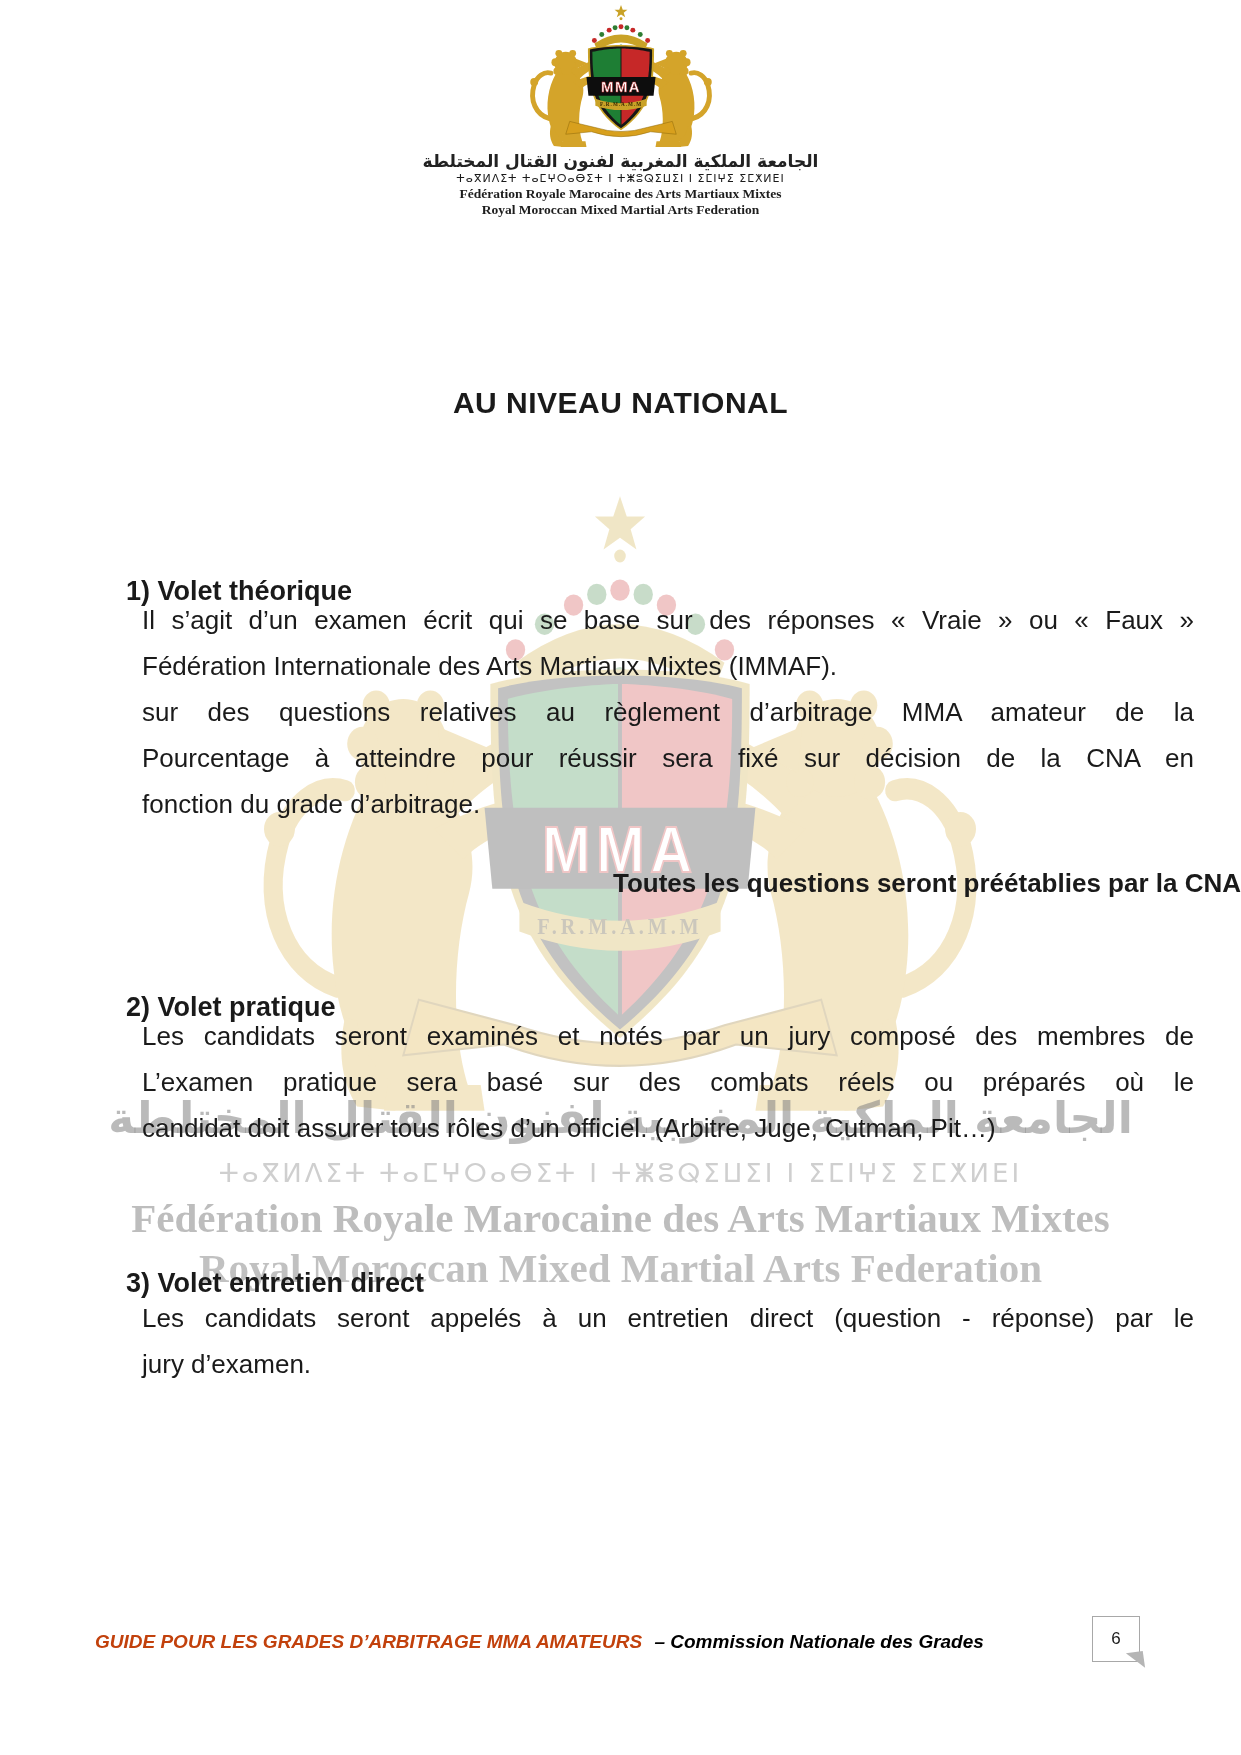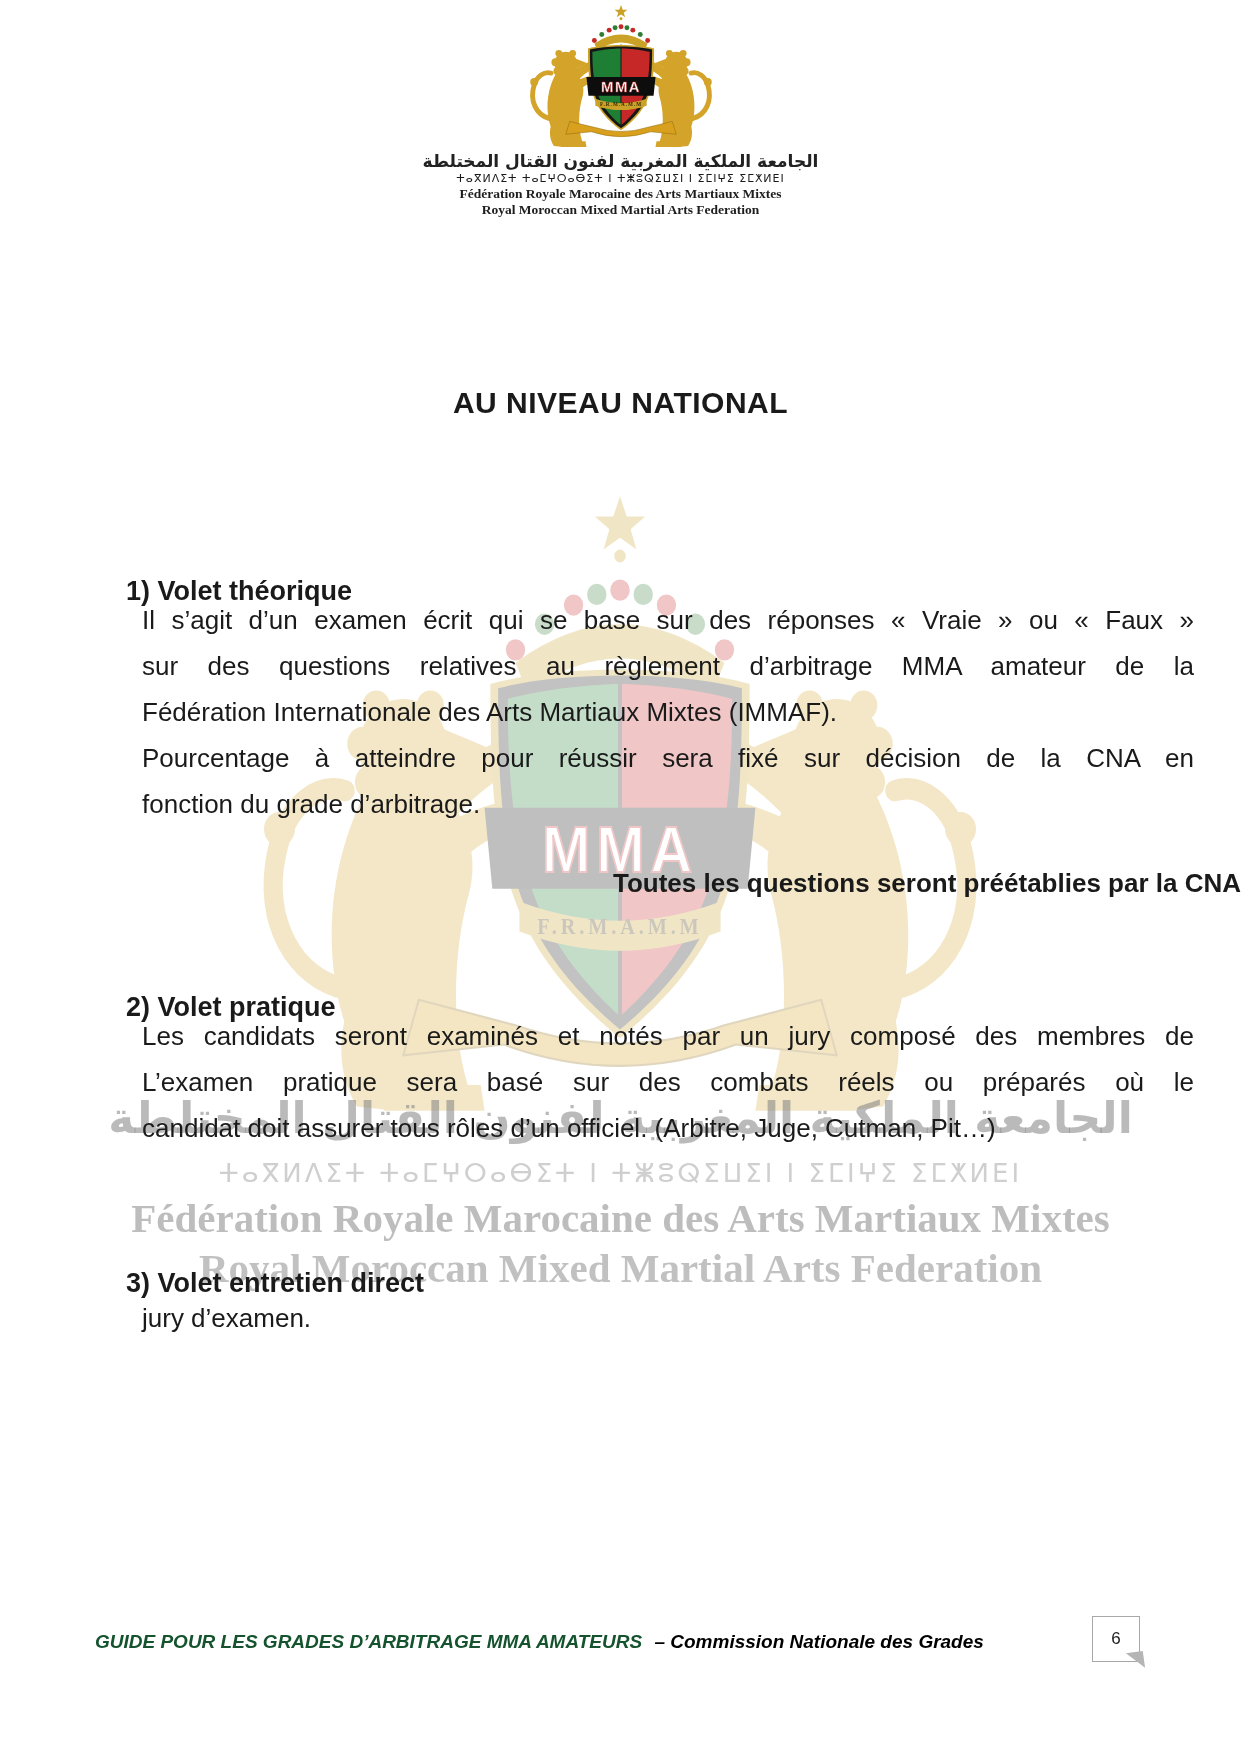--- a/index.html
+++ b/index.html
@@ -30,21 +30,21 @@
   .sec-h{position:absolute;left:126px;font-size:27px;font-weight:bold;}
   .sec1-h{top:554px;} .sec2-h{top:970px;} .sec3-h{top:1246px;}
   .para-block{position:absolute;left:95px;width:1052px;font-size:26px;margin-left:47px;}
   .p1{top:597px;} .p2{top:1013px;} .p3{top:1295px;}
   .tline{height:46px;line-height:46px;white-space:nowrap;overflow:visible;}
   .jl{text-align:justify;text-align-last:justify;}
   .ll{text-align:left;text-align-last:left;}
   .callout{position:absolute;top:868px;left:0;width:100%;text-align:right;font-size:26px;font-weight:bold;}
   
   .footer-text{position:absolute;top:1631px;left:95px;font-size:19px;font-style:italic;white-space:nowrap;}
-  .f-main{font-weight:bold;color:#14532d;}
+  .f-main{font-weight:bold;color:#c2410c;}
   .f-accent{color:#000000;margin-left:7px;font-weight:bold;}
   .pagebox{position:absolute;left:1092px;top:1616px;width:46px;height:44px;background:#fff;border:1px solid #a8a8a8;
     display:flex;align-items:center;justify-content:center;font-size:17px;color:#1a1a1a;}
   .pagebox .fold{position:absolute;right:-5px;bottom:-8px;width:0;height:0;
     border-left:17px solid transparent;border-top:17px solid #b5b5b5;transform:rotate(-8deg);}
   .hidden-defs{position:absolute;width:0;height:0;overflow:hidden;}
 </style>
 </head>
 <body>
 
@@ -126,37 +126,38 @@
   </header>
 
   <main class="content">
 
     <h1 class="doc-title">AU NIVEAU NATIONAL</h1>
 
 
     <h2 class="sec-h sec1-h">1) Volet théorique</h2>
     <div class="para-block p1">
       <div class="tline jl">Il s’agit d’un examen écrit qui se base sur des réponses « Vraie » ou « Faux »</div>
+      <div class="tline ll">Fédération Internationale des Arts Martiaux Mixtes (IMMAF).</div>
       <div class="tline jl">sur des questions relatives au règlement d’arbitrage MMA amateur de la</div>
-      <div class="tline ll">Fédération Internationale des Arts Martiaux Mixtes (IMMAF).</div>
       <div class="tline jl">Pourcentage à atteindre pour réussir sera fixé sur décision de la CNA en</div>
       <div class="tline ll">fonction du grade d’arbitrage.</div>
     </div>
 
     <div class="callout">Toutes les questions seront préétablies par la CNA</div>
 
     <h2 class="sec-h sec2-h">2) Volet pratique</h2>
     <div class="para-block p2">
       <div class="tline jl">Les candidats seront examinés et notés par un jury composé des membres de</div>
       <div class="tline jl">L’examen pratique sera basé sur des combats réels ou préparés où le</div>
       <div class="tline ll">candidat doit assurer tous rôles d’un officiel. (Arbitre, Juge, Cutman, Pit…)</div>
     </div>
 
     <h2 class="sec-h sec3-h">3) Volet entretien direct</h2>
     <div class="para-block p3">
+      <div class="tline jl">Les candidats seront appelés à un entretien direct (question - réponse) par le</div>
       <div class="tline ll">jury d’examen.</div>
     </div>
 
     <footer>
       <div class="footer-text">
         <span class="f-main">GUIDE POUR LES GRADES D’ARBITRAGE MMA AMATEURS</span>
         <span class="f-accent">– Commission Nationale des Grades</span>
       </div>
       <div class="pagebox">
         <span>6</span>

